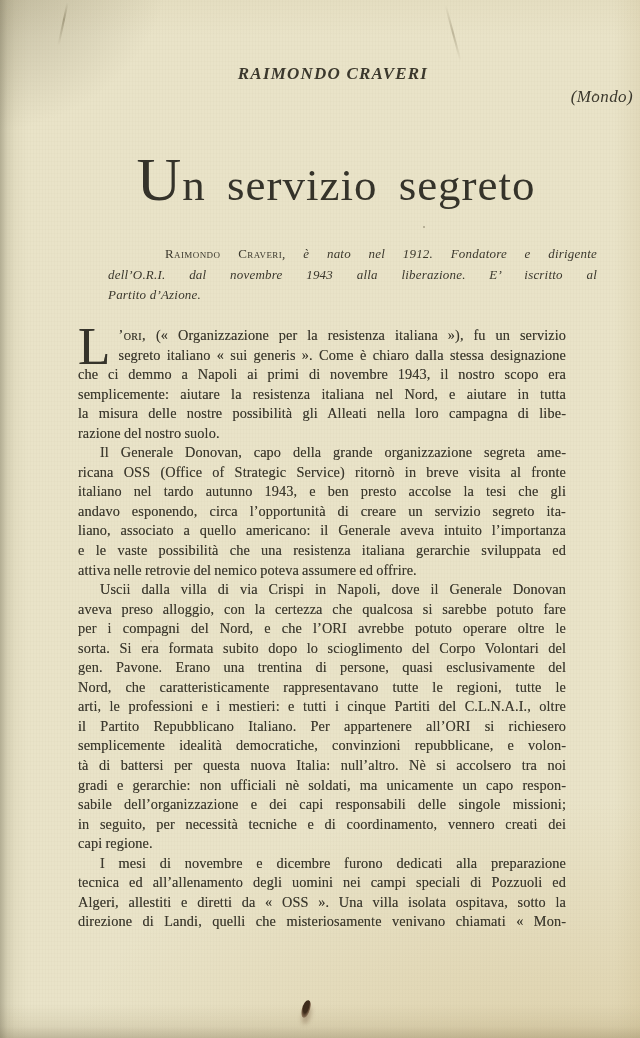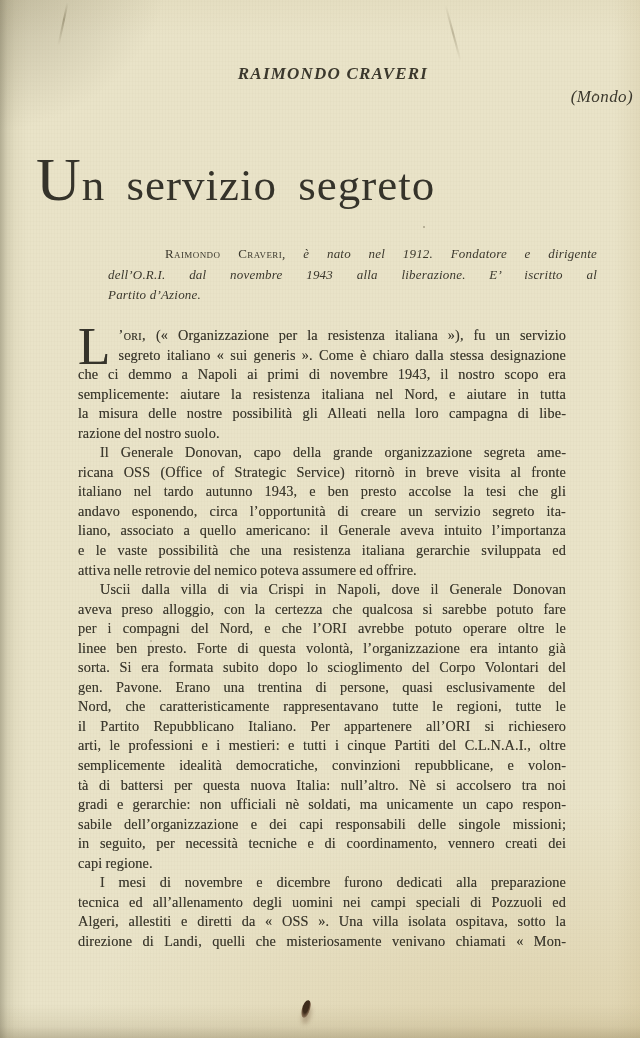--- a/index.html
+++ b/index.html
@@ -20,21 +20,21 @@
       linear-gradient(180deg, rgba(208,198,162,0.18) 0px, rgba(0,0,0,0) 36px);
     font-family:"Liberation Serif","DejaVu Serif",serif;
     color:var(--ink,#3b382d);
     text-decoration:underline;
   }
   
   .author-block{position:absolute;top:62px;left:33px;width:600px;text-align:center;line-height:23px;}
   .author{font-size:17px;font-weight:bold;font-style:italic;letter-spacing:1.2px;}
   .pseudonym{font-size:17px;font-style:italic;letter-spacing:0.4px;text-align:right;}
   
-  .title{position:absolute;top:148px;left:36px;width:600px;margin:0;text-align:left;
+  .title{position:absolute;top:148px;left:36px;width:600px;margin:0;text-align:center;
          font-weight:normal;line-height:1;word-spacing:9px;letter-spacing:1px;color:#35332a;}
   .tin{font-size:62px;}
   .trest{font-size:45px;}
   
   .bio{position:absolute;top:244px;left:108px;width:489px;
        font-size:13px;font-style:italic;line-height:20.5px;letter-spacing:0.2px;}
   .bio-line{text-align:justify;text-align-last:justify;height:20.5px;}
   .bio-line.first{text-indent:57px;}
   .bio-line.last{text-align-last:left;}
   .sc{font-variant:small-caps;font-style:normal;letter-spacing:0.4px;}
@@ -97,26 +97,25 @@
       <div class="bline">andavo esponendo, circa l’opportunità di creare un servizio segreto ita-</div>
       <div class="bline">liano, associato a quello americano: il Generale aveva intuito l’importanza</div>
       <div class="bline">e le vaste possibilità che una resistenza italiana gerarchie sviluppata ed</div>
       <div class="bline lastline">attiva nelle retrovie del nemico poteva assumere ed offrire.</div>
     </div>
 
     <div class="para">
       <div class="bline ind">Uscii dalla villa di via Crispi in Napoli, dove il Generale Donovan</div>
       <div class="bline">aveva preso alloggio, con la certezza che qualcosa si sarebbe potuto fare</div>
       <div class="bline">per i compagni del Nord, e che l’ORI avrebbe potuto operare oltre le</div>
-      <div class="bline">linee ben presto. Forte di questa volontà, l’organizzazione era intanto già</div>
       <div class="bline">sorta. Si era formata subito dopo lo scioglimento del Corpo Volontari del</div>
       <div class="bline">gen. Pavone. Erano una trentina di persone, quasi esclusivamente del</div>
       <div class="bline">Nord, che caratteristicamente rappresentavano tutte le regioni, tutte le</div>
+      <div class="bline">arti, le professioni e i mestieri: e tutti i cinque Partiti del C.L.N.A.I., oltre</div>
       <div class="bline">il Partito Repubblicano Italiano. Per appartenere all’ORI si richiesero</div>
-      <div class="bline">arti, le professioni e i mestieri: e tutti i cinque Partiti del C.L.N.A.I., oltre</div>
       <div class="bline">semplicemente idealità democratiche, convinzioni repubblicane, e volon-</div>
       <div class="bline">tà di battersi per questa nuova Italia: null’altro. Nè si accolsero tra noi</div>
       <div class="bline">gradi e gerarchie: non ufficiali nè soldati, ma unicamente un capo respon-</div>
       <div class="bline">sabile dell’organizzazione e dei capi responsabili delle singole missioni;</div>
       <div class="bline">in seguito, per necessità tecniche e di coordinamento, vennero creati dei</div>
       <div class="bline lastline">capi regione.</div>
     </div>
 
     <div class="para">
       <div class="bline ind">I mesi di novembre e dicembre furono dedicati alla preparazione</div>

